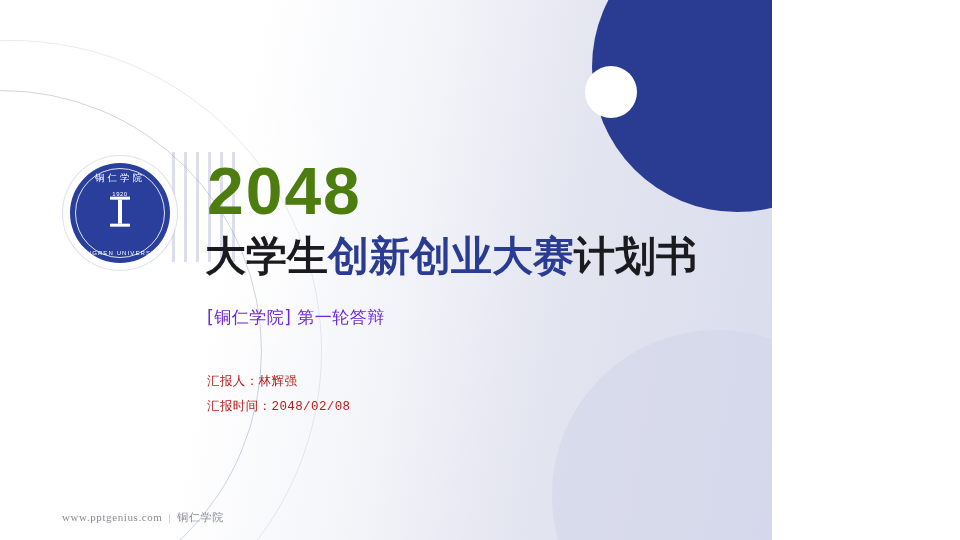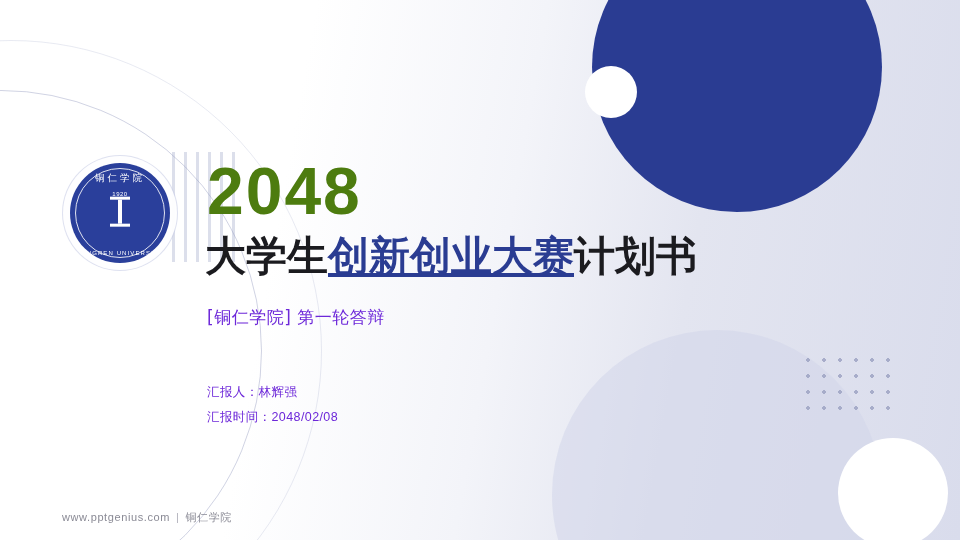--- a/index.html
+++ b/index.html
@@ -8,21 +8,21 @@
   }
   body {
     width: 960px;
     height: 540px;
     overflow: hidden;
     font-family: "Liberation Sans", sans-serif;
     background: #ffffff;
   }
   .slide {
     position: relative;
-    width: 960px;
+    width: 772px;
     height: 540px;
     overflow: hidden;
     background: #ffffff;
   }
 
   
   .bg-gradient {
     position: absolute;
     inset: 0;
     background: linear-gradient(100deg, #ffffff 0%, #ffffff 30%, #f3f4f9 52%, #e3e5f0 70%, #d9dcec 100%);
@@ -214,50 +214,48 @@
     top: 234px;
     font-size: 41px;
     font-weight: bold;
     line-height: 1.12;
     white-space: nowrap;
     font-family: "DejaVu Sans", sans-serif;
     color: #1b1b1f;
   }
   .title-main .accent {
     color: #2a3c92;
-    text-decoration: underline;
   }
   .subtitle {
     position: absolute;
     left: 207px;
     top: 306px;
     font-size: 17px;
     color: #6d28d9;
     font-family: "DejaVu Sans", sans-serif;
     letter-spacing: 0.5px;
   }
   .meta {
     position: absolute;
     left: 207px;
     top: 370px;
     font-size: 12.5px;
-    color: #6d28d9;
+    color: #b91c1c;
     line-height: 2.0;
-    font-family: Liberation Sans, sans-serif;
+    font-family: Liberation Mono, monospace;
     letter-spacing: 0.4px;
-    margin-top: 10px;
   }
   .footer {
     position: absolute;
     left: 62px;
     top: 510px;
     font-size: 11px;
     color: #8a8a95;
     letter-spacing: 0.6px;
-    font-family: Liberation Sans, sans-serif;
+    font-family: Liberation Serif, serif;
   }
   .footer .sep {
     margin: 0 6px;
     color: #b0b0bb;
   }
 </style>
 </head>
 <body>
 
 <div class="slide">

